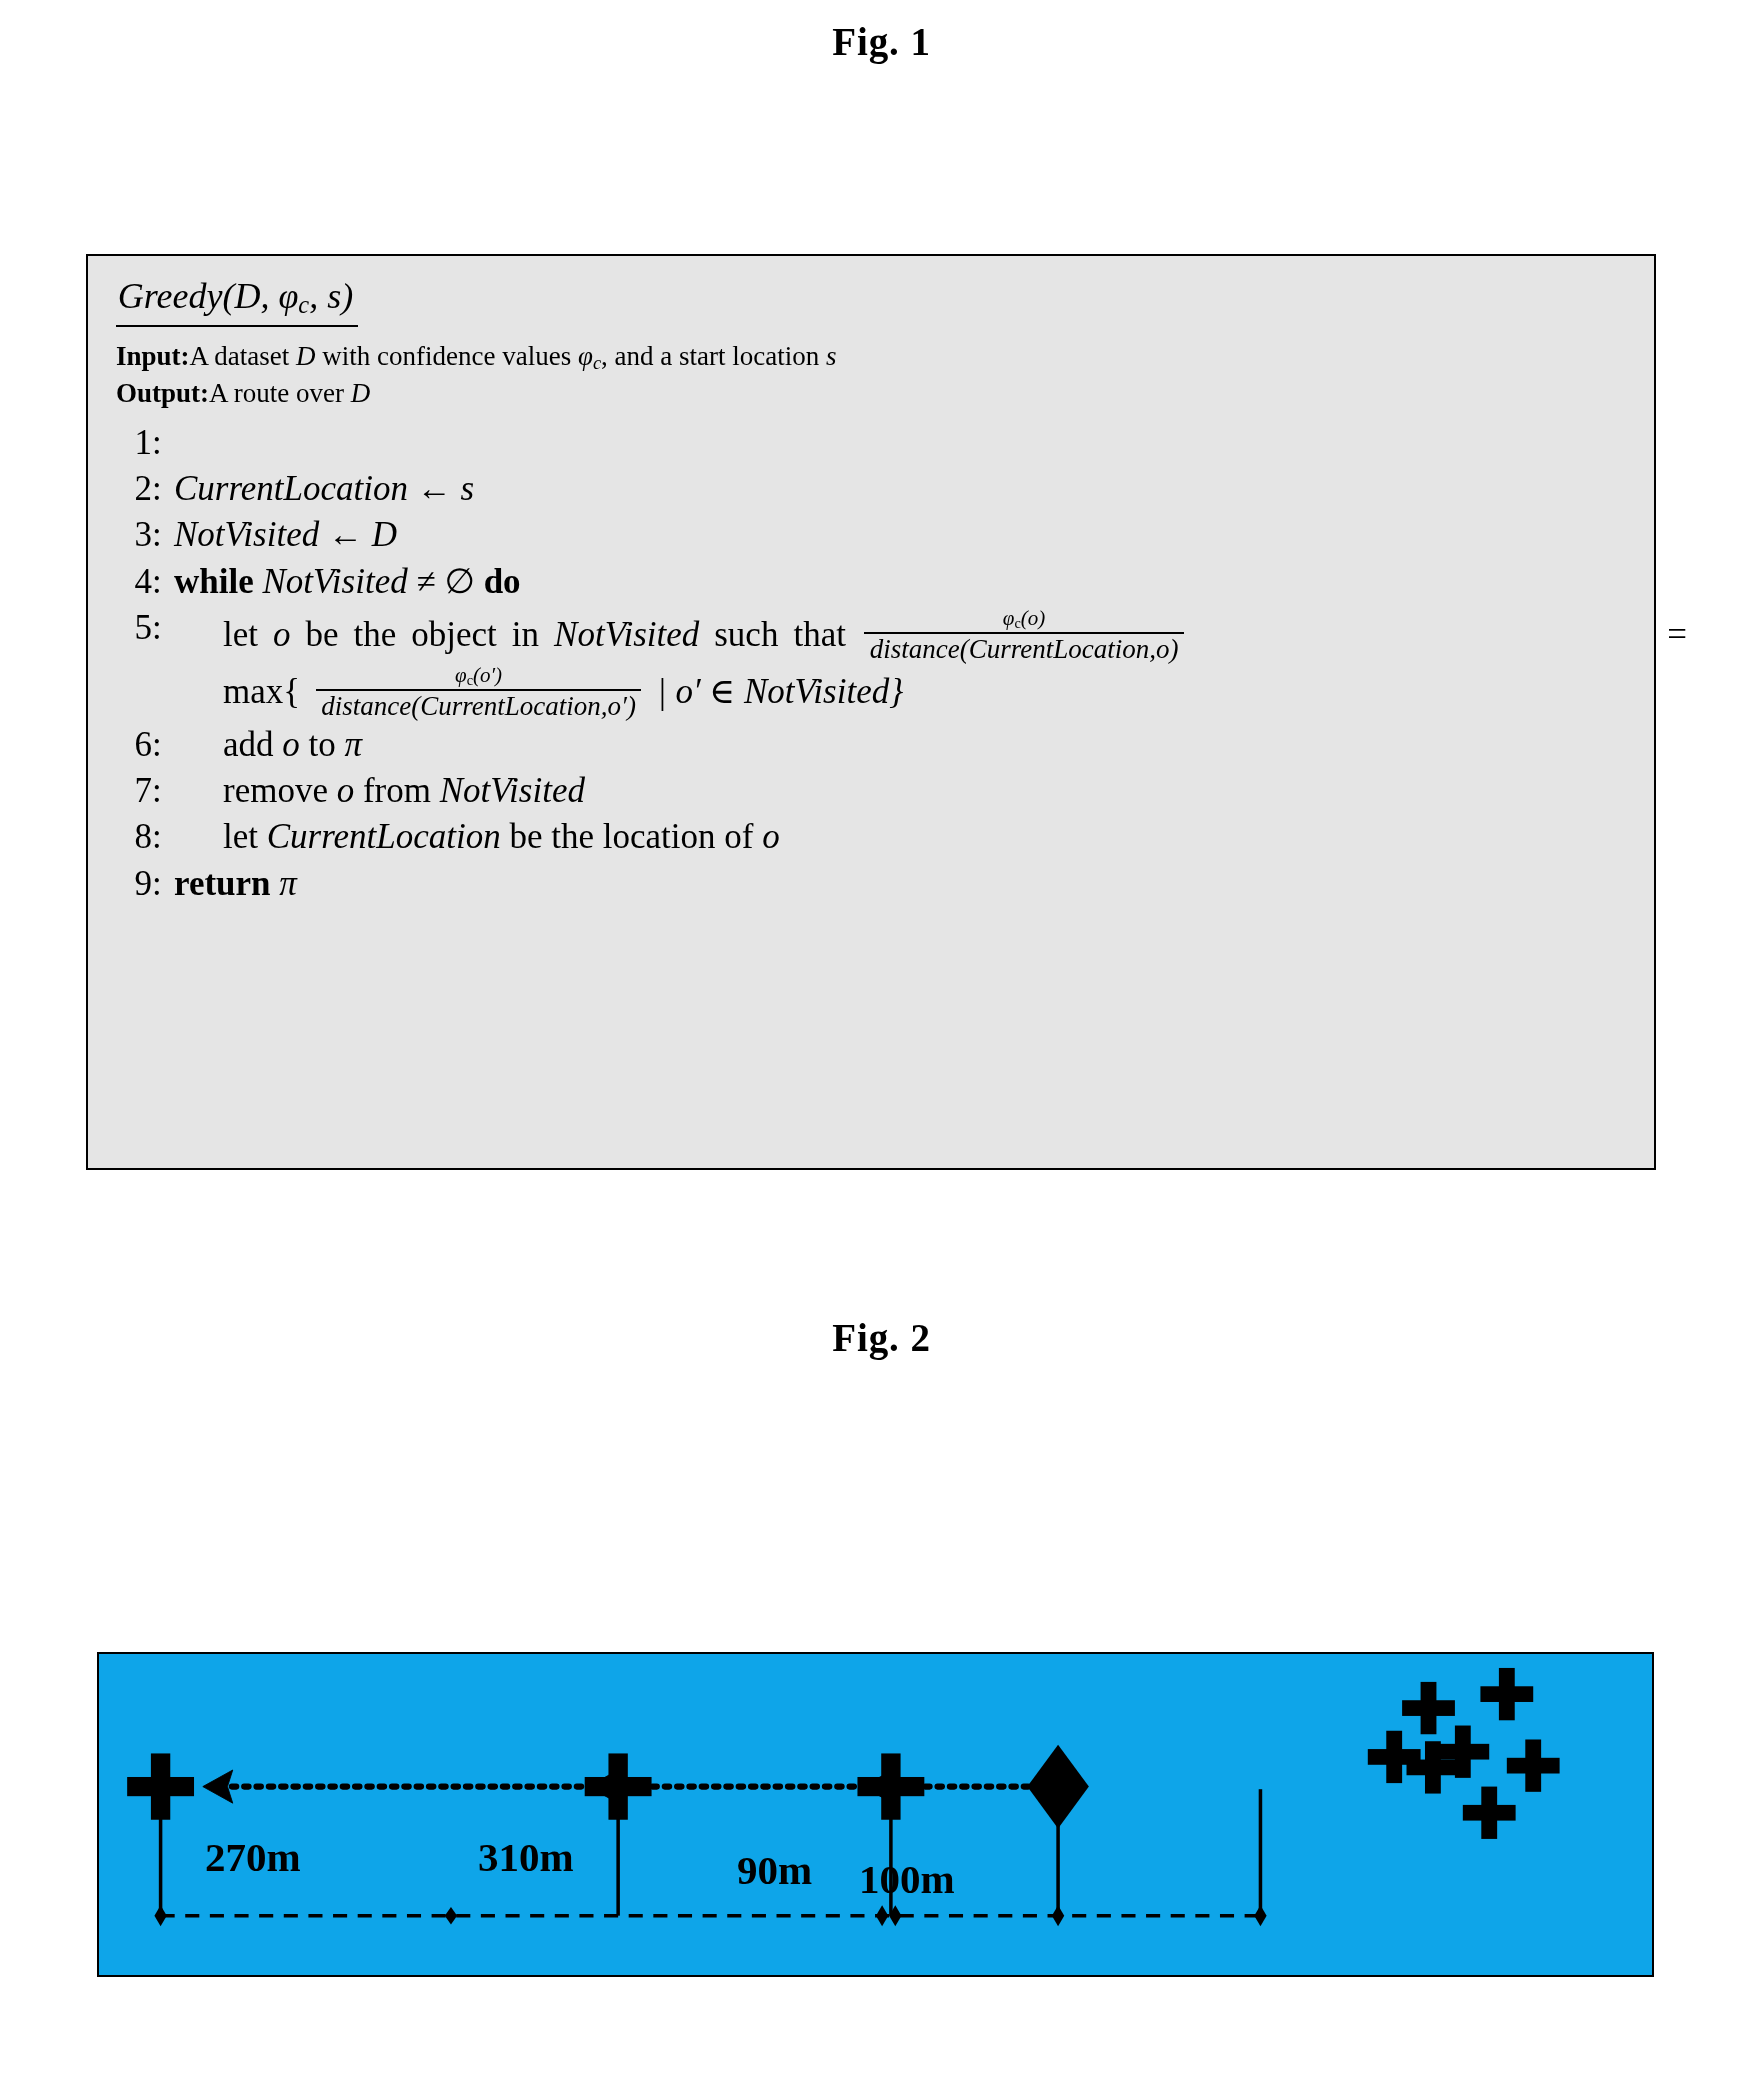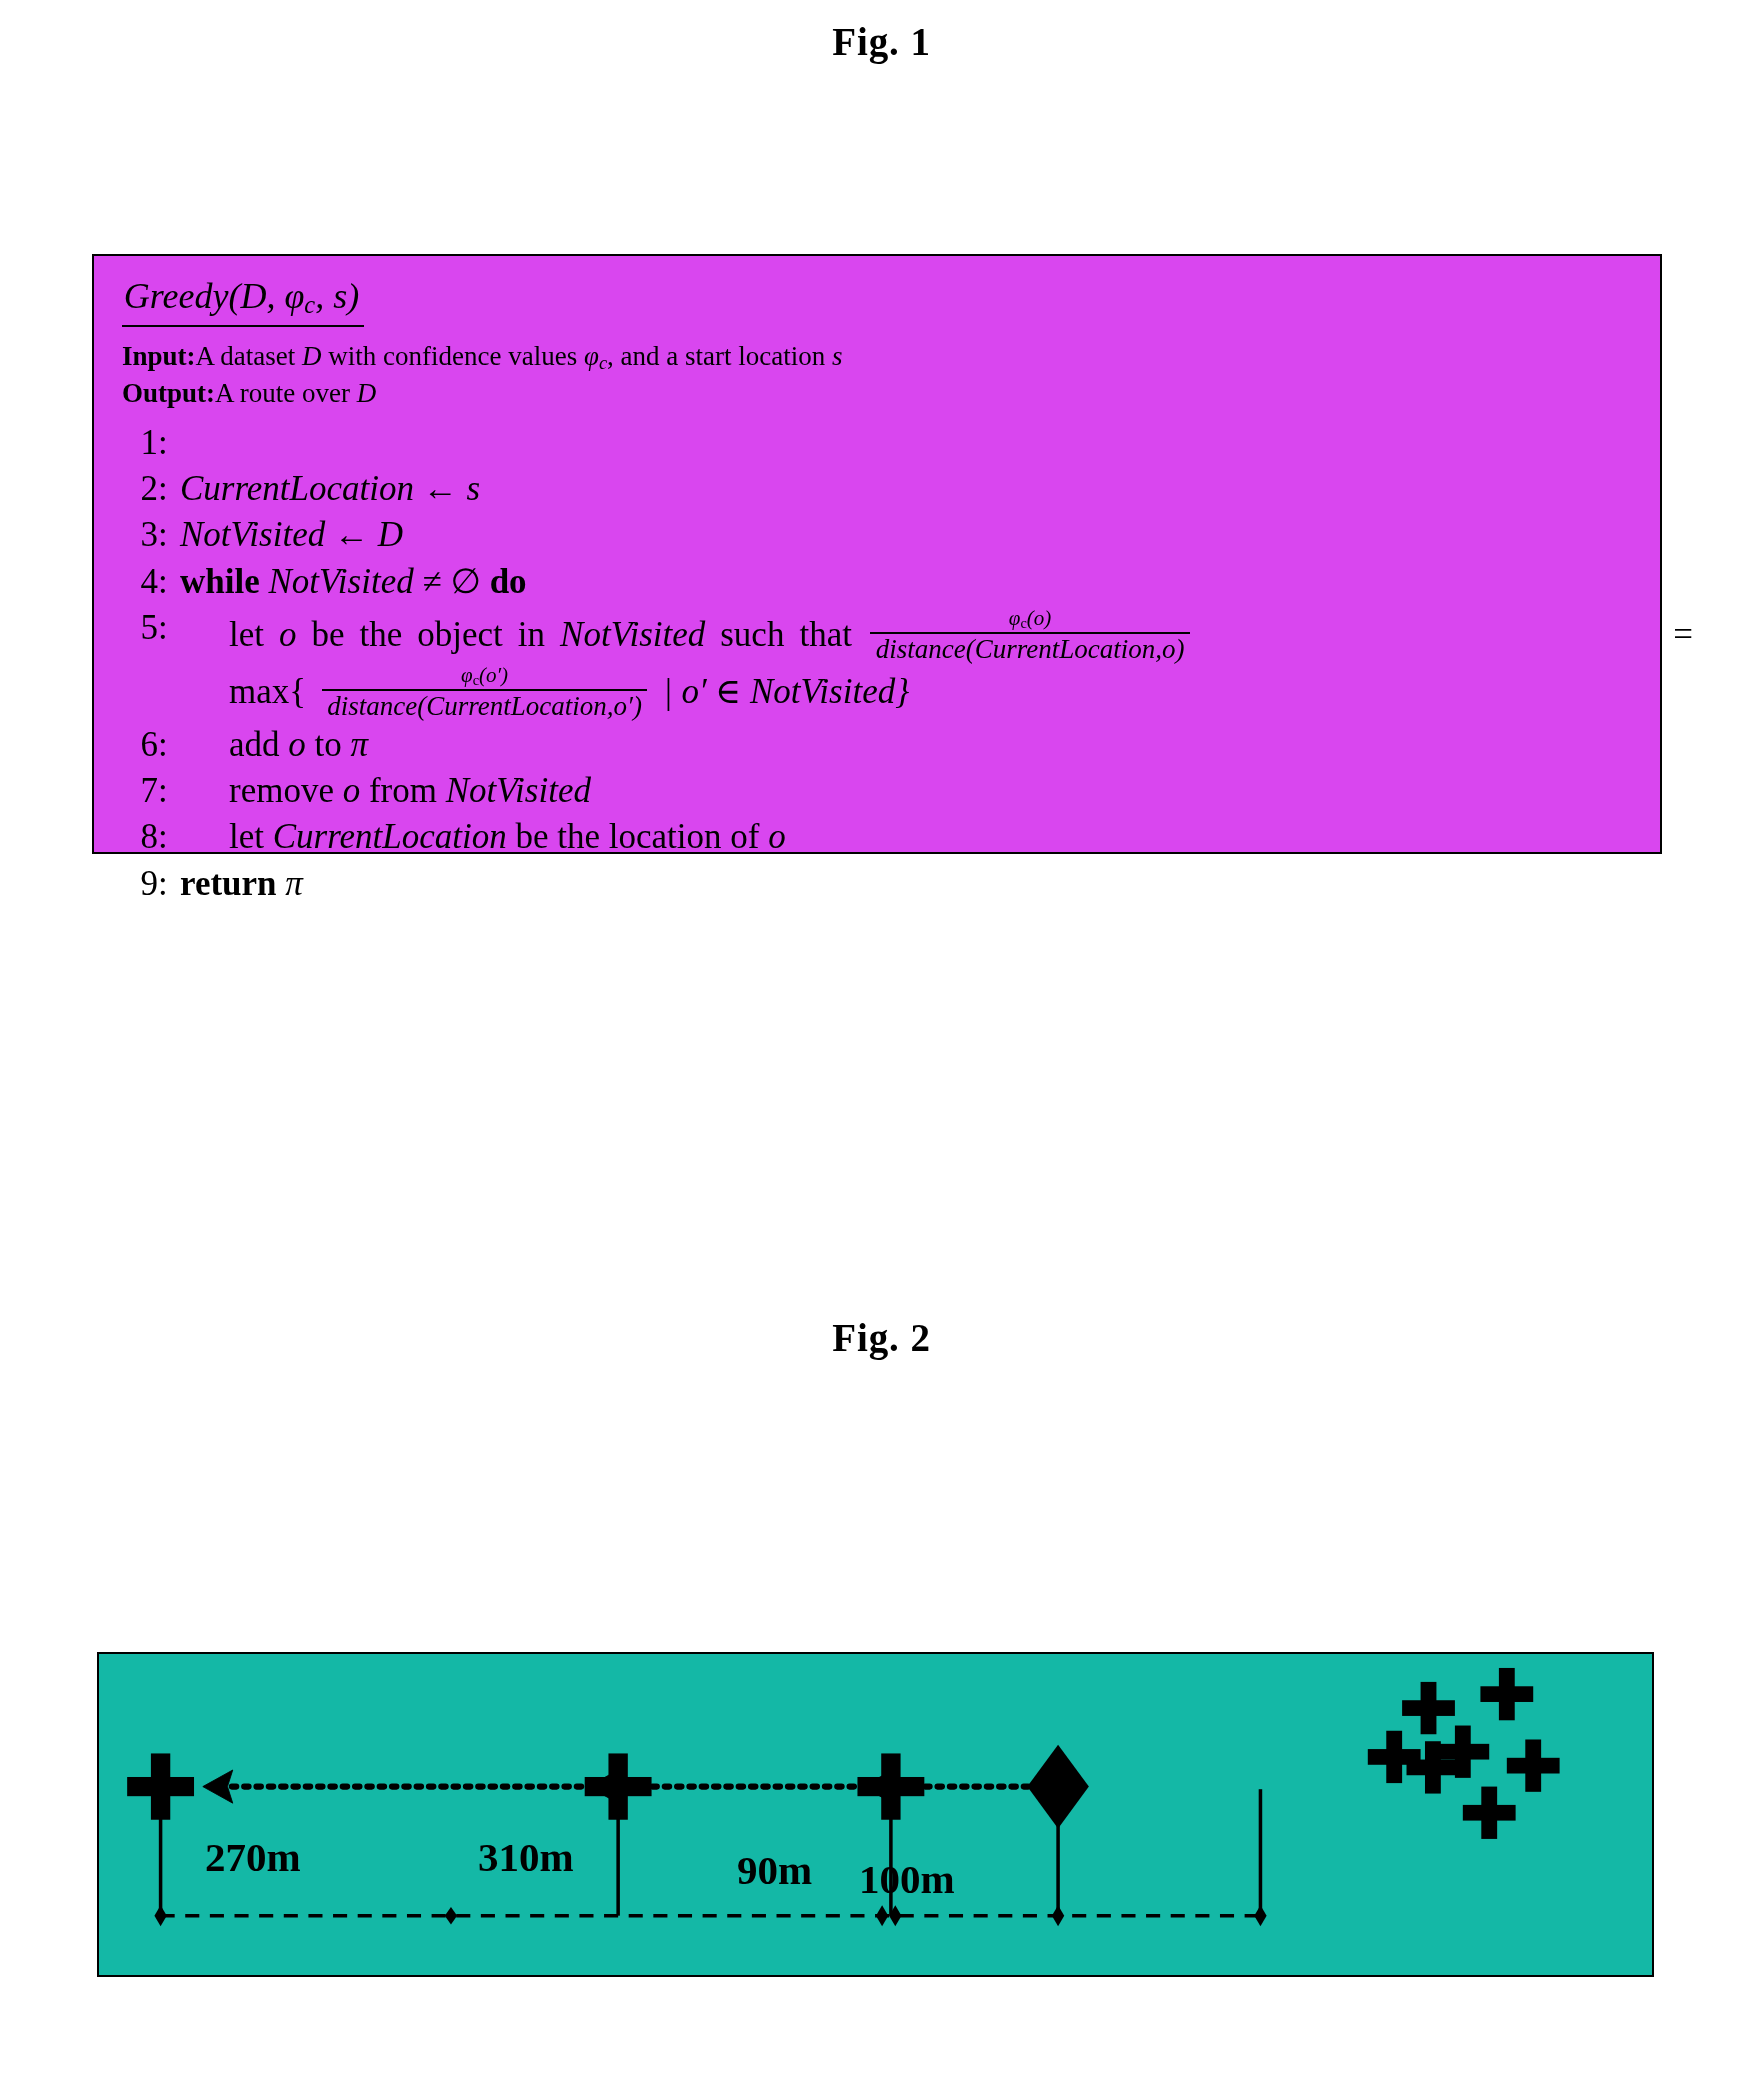--- a/index.html
+++ b/index.html
@@ -27,25 +27,24 @@
   }
   #fig1-caption { top: 19.4px; }
   #fig2-caption { top: 1315px; }
 
   
   #fig1-box {
     position: absolute;
     left: 86px;
     top: 254px;
     width: 1570px;
-    height: 600px;
+    height: 916px;
     border: 2.6px solid #000;
     box-sizing: border-box;
-    background: #d946ef;
-    margin-left: 6px;
+    background: #e5e5e5;
   }
   #algorithm {
     position: absolute;
     left: 28px;
     top: 19.4px;
     right: 17.6px;
   }
 
   .algo-title {
     font-style: italic;
@@ -140,21 +139,21 @@
 
   
   #fig2-box {
     position: absolute;
     left: 97px;
     top: 1652px;
     width: 1557px;
     height: 325px;
     border: 2.6px solid #000;
     box-sizing: border-box;
-    background: #14b8a6;
+    background: #0ea5e9;
   }
   #fig2-canvas {
     position: absolute;
     inset: 0;
     width: 100%;
     height: 100%;
   }
   .dist-label {
     position: absolute;
     font-weight: bold;

